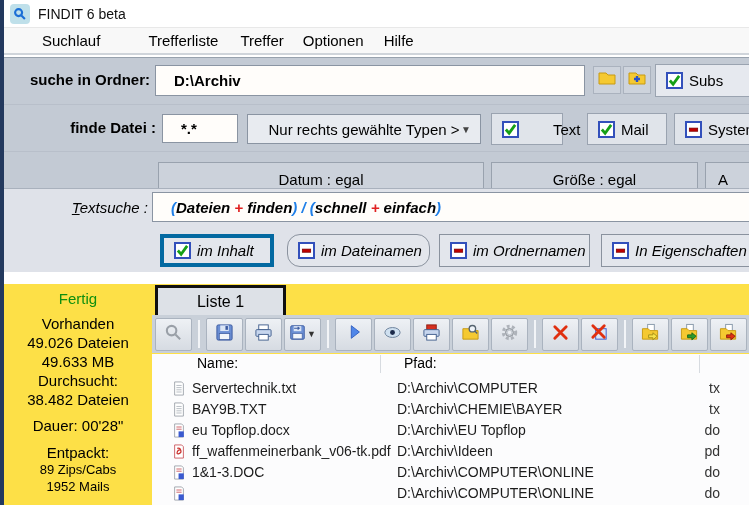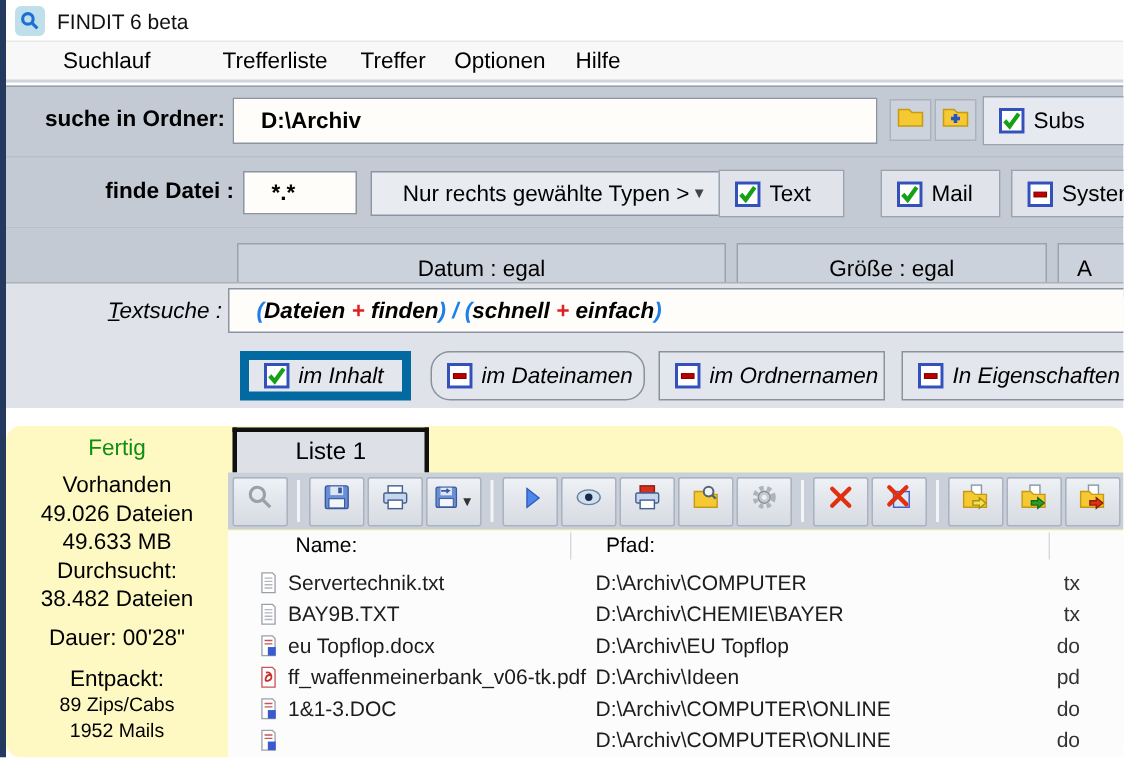--- a/index.html
+++ b/index.html
@@ -55,24 +55,24 @@
 
   
   #textsec { left:4px; top:188px; width:745px; height:84px; background:#dfe2e9;
     border-top:1px solid #a9b1bd;font-style:italic; }
   #query-field { left:148px; top:3px; width:601px; height:30px; }
   #query-field span { white-space:pre; }
   .q-blue { color:#1f7fe8; font-weight:bold; }
   .q-red  { color:#e02020; font-weight:bold; }
   .q-black{ color:#000; font-weight:bold; }
   .scopebtn { background:#e3e6ec; border:1px solid #8a929e; top:45px; height:33px; }
-  .scopebtn.sel { border:6px solid #0369a1; }
-
-  
-  #bottom { left:4px; top:284px; width:745px; height:221px; background:#fef9c3;border-radius:10px; }
+  .scopebtn.sel { border:4px solid #0369a1; }
+
+  
+  #bottom { left:4px; top:284px; width:745px; height:221px; background:#fde047; }
   #sidebar { left:0; top:6px; width:148px; text-align:center; color:#000; }
   #st-state { color:#0f8f0f; font-size:15px; margin-bottom:7px; }
   .st-line { font-size:15px; line-height:19px; }
   #st-duration { font-size:15px; margin-top:8px; }
   #st-unpacked { font-size:15px; margin-top:10px; }
   .st-small { font-size:13px; line-height:17px; }
 
   #tab { left:151px; top:1px; width:131px; height:30px; background:#dde1e7;
     border:3px solid #101010; border-bottom:none; display:flex; align-items:center;
     justify-content:center; font-size:16px; color:#000; }
@@ -147,21 +147,21 @@
     </div>
   </div>
 
   <div id="panel2" class="abs panel">
     <div class="abs lbl" style="left:14px; top:14px; width:138px; text-align:right;">finde Datei :</div>
     <div class="abs inputbox" style="left:158px; top:9px; width:76px; height:29px;">*.*</div>
     <div id="dropdown" class="abs" style="left:243px; top:9px; width:234px; height:30px;">
       <span>Nur rechts gewählte Typen &gt;</span>
       <span class="caret">▼</span>
     </div>
-    <div class="abs cbpanel" style="left:475px; top:8px; width:84px; height:32px;">
+    <div class="abs cbpanel" style="left:487px; top:8px; width:72px; height:32px;gap:28px;">
       <span class="cbbox">
         <svg width="13" height="13" viewBox="0 0 14 14">
             <path d="M2 7 l3.5 4 L12 2" fill="none" stroke="#16a016" stroke-width="3"></path>
           </svg>
       </span>
       <span>Text</span>
     </div>
     <div class="abs cbpanel" style="left:583px; top:8px; width:80px; height:32px;">
       <span class="cbbox">
         <svg width="13" height="13" viewBox="0 0 14 14">

